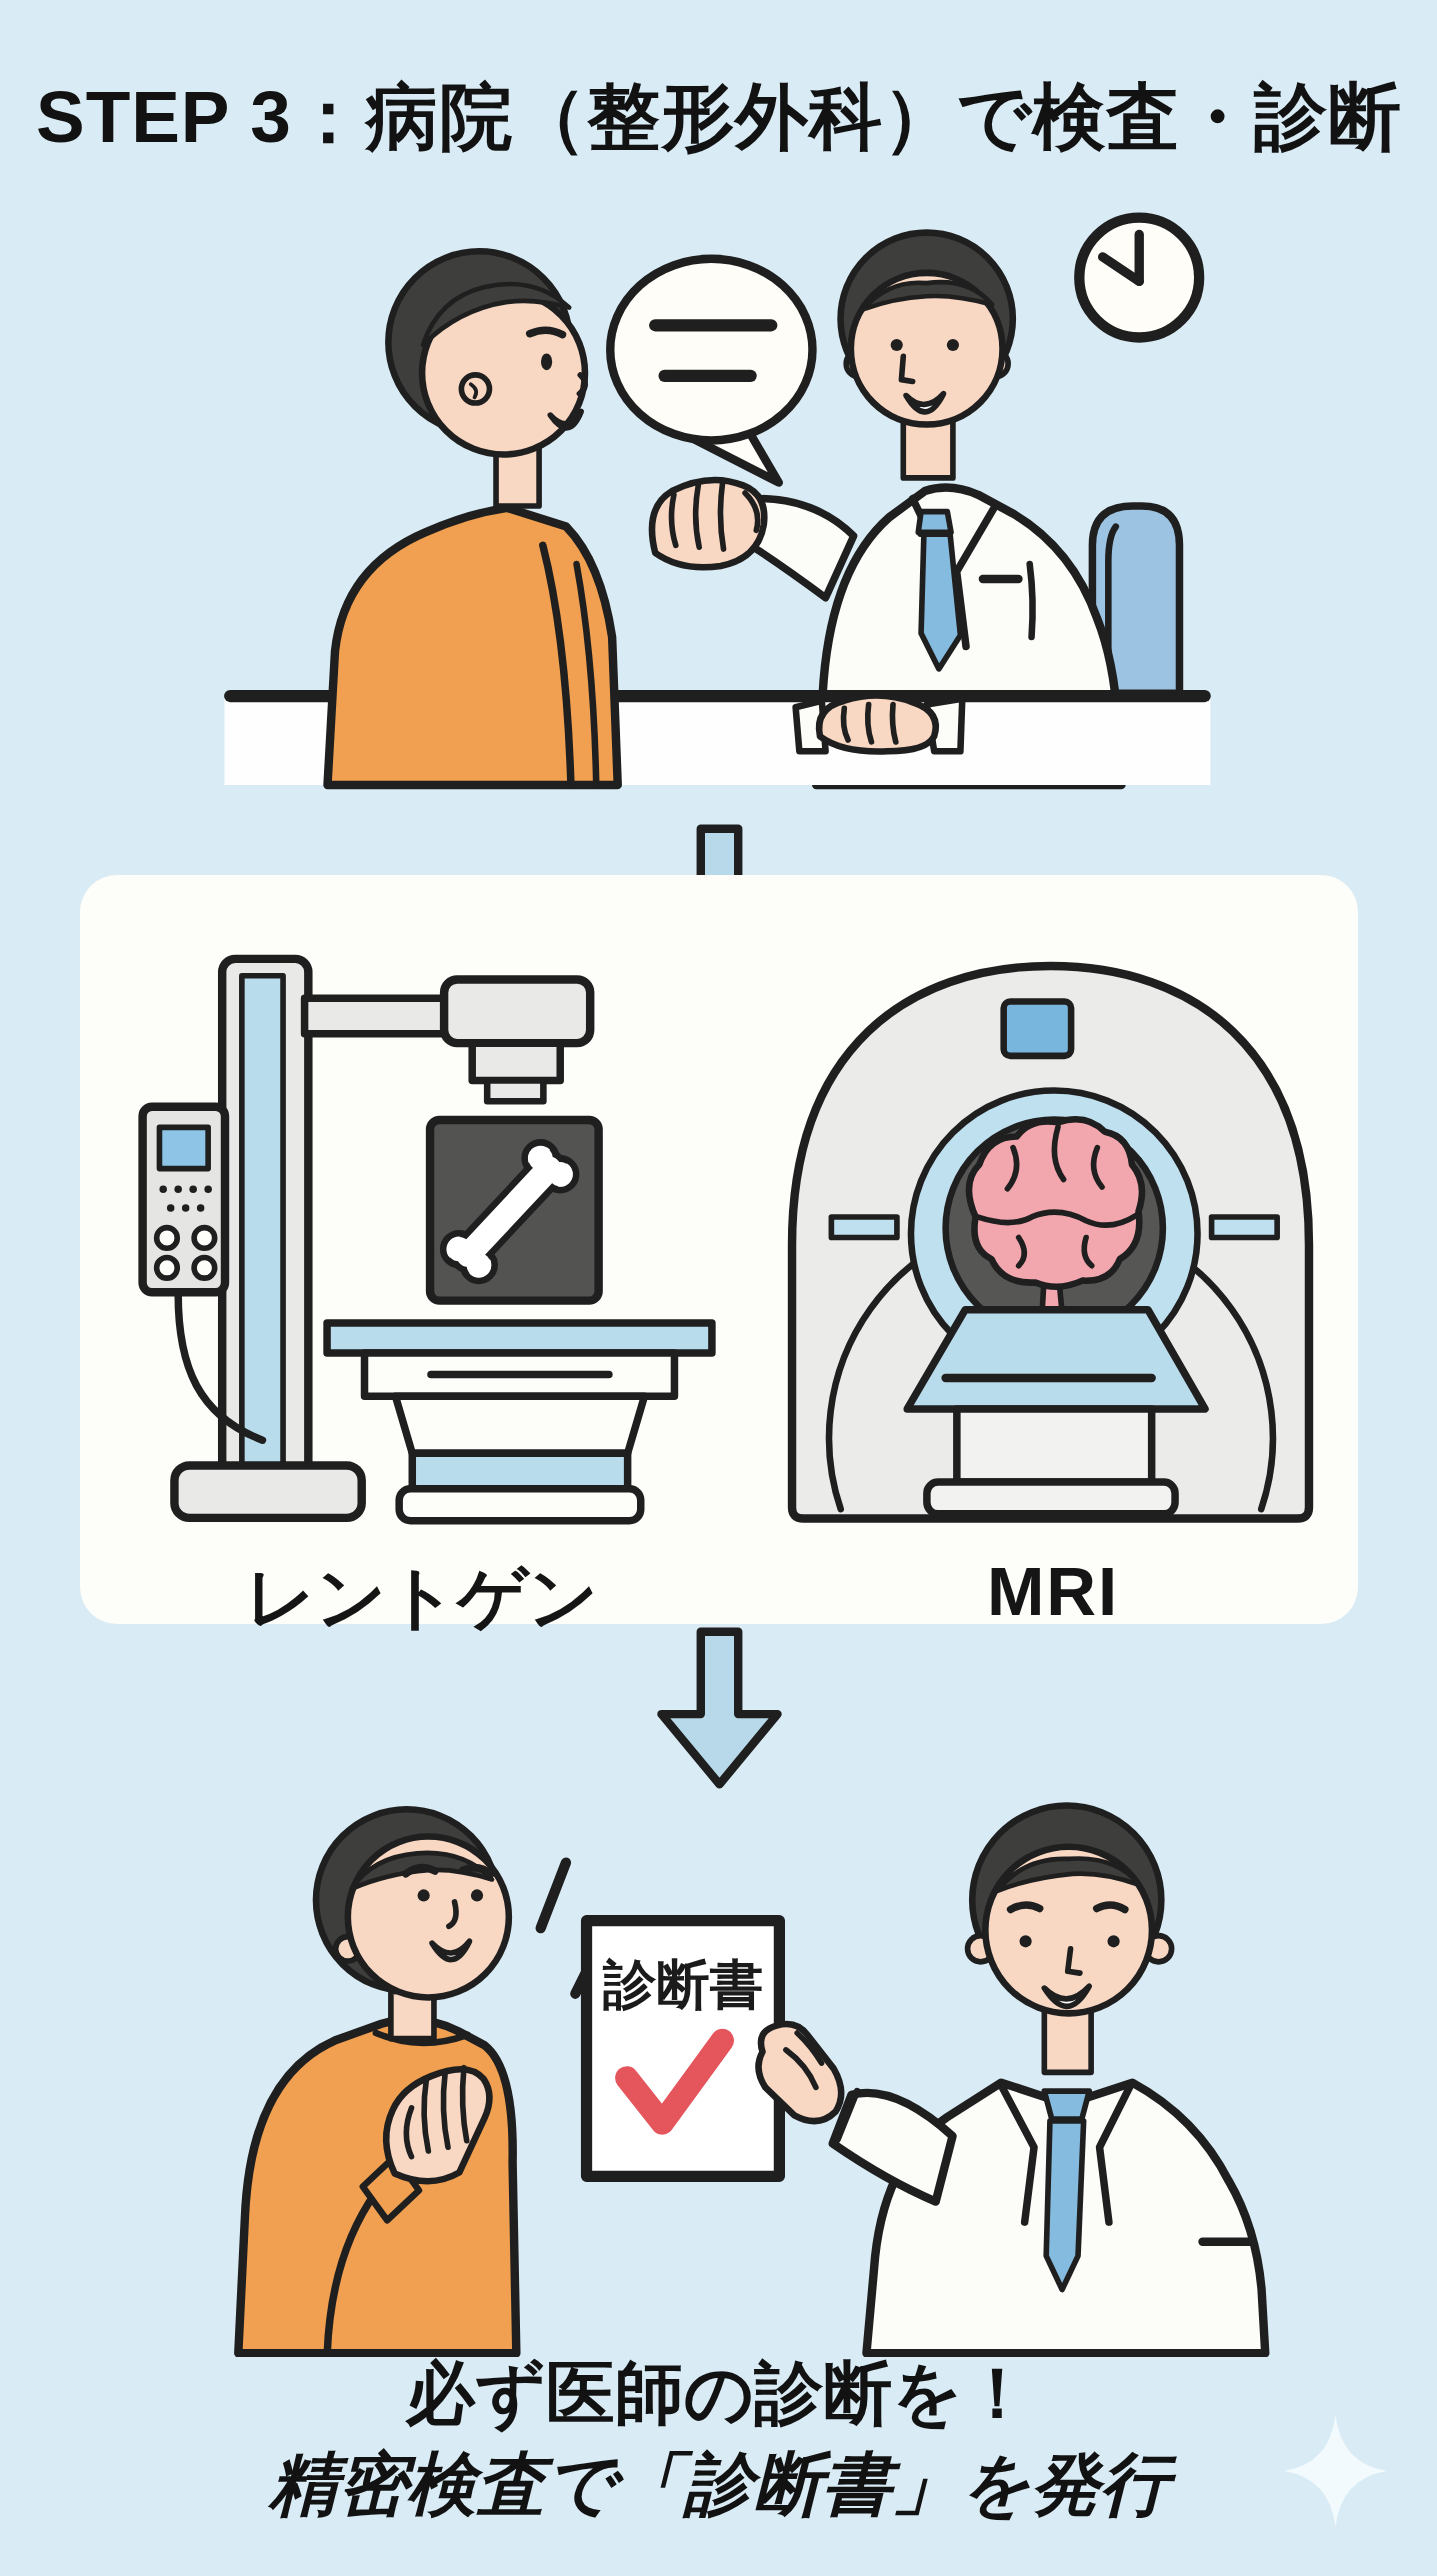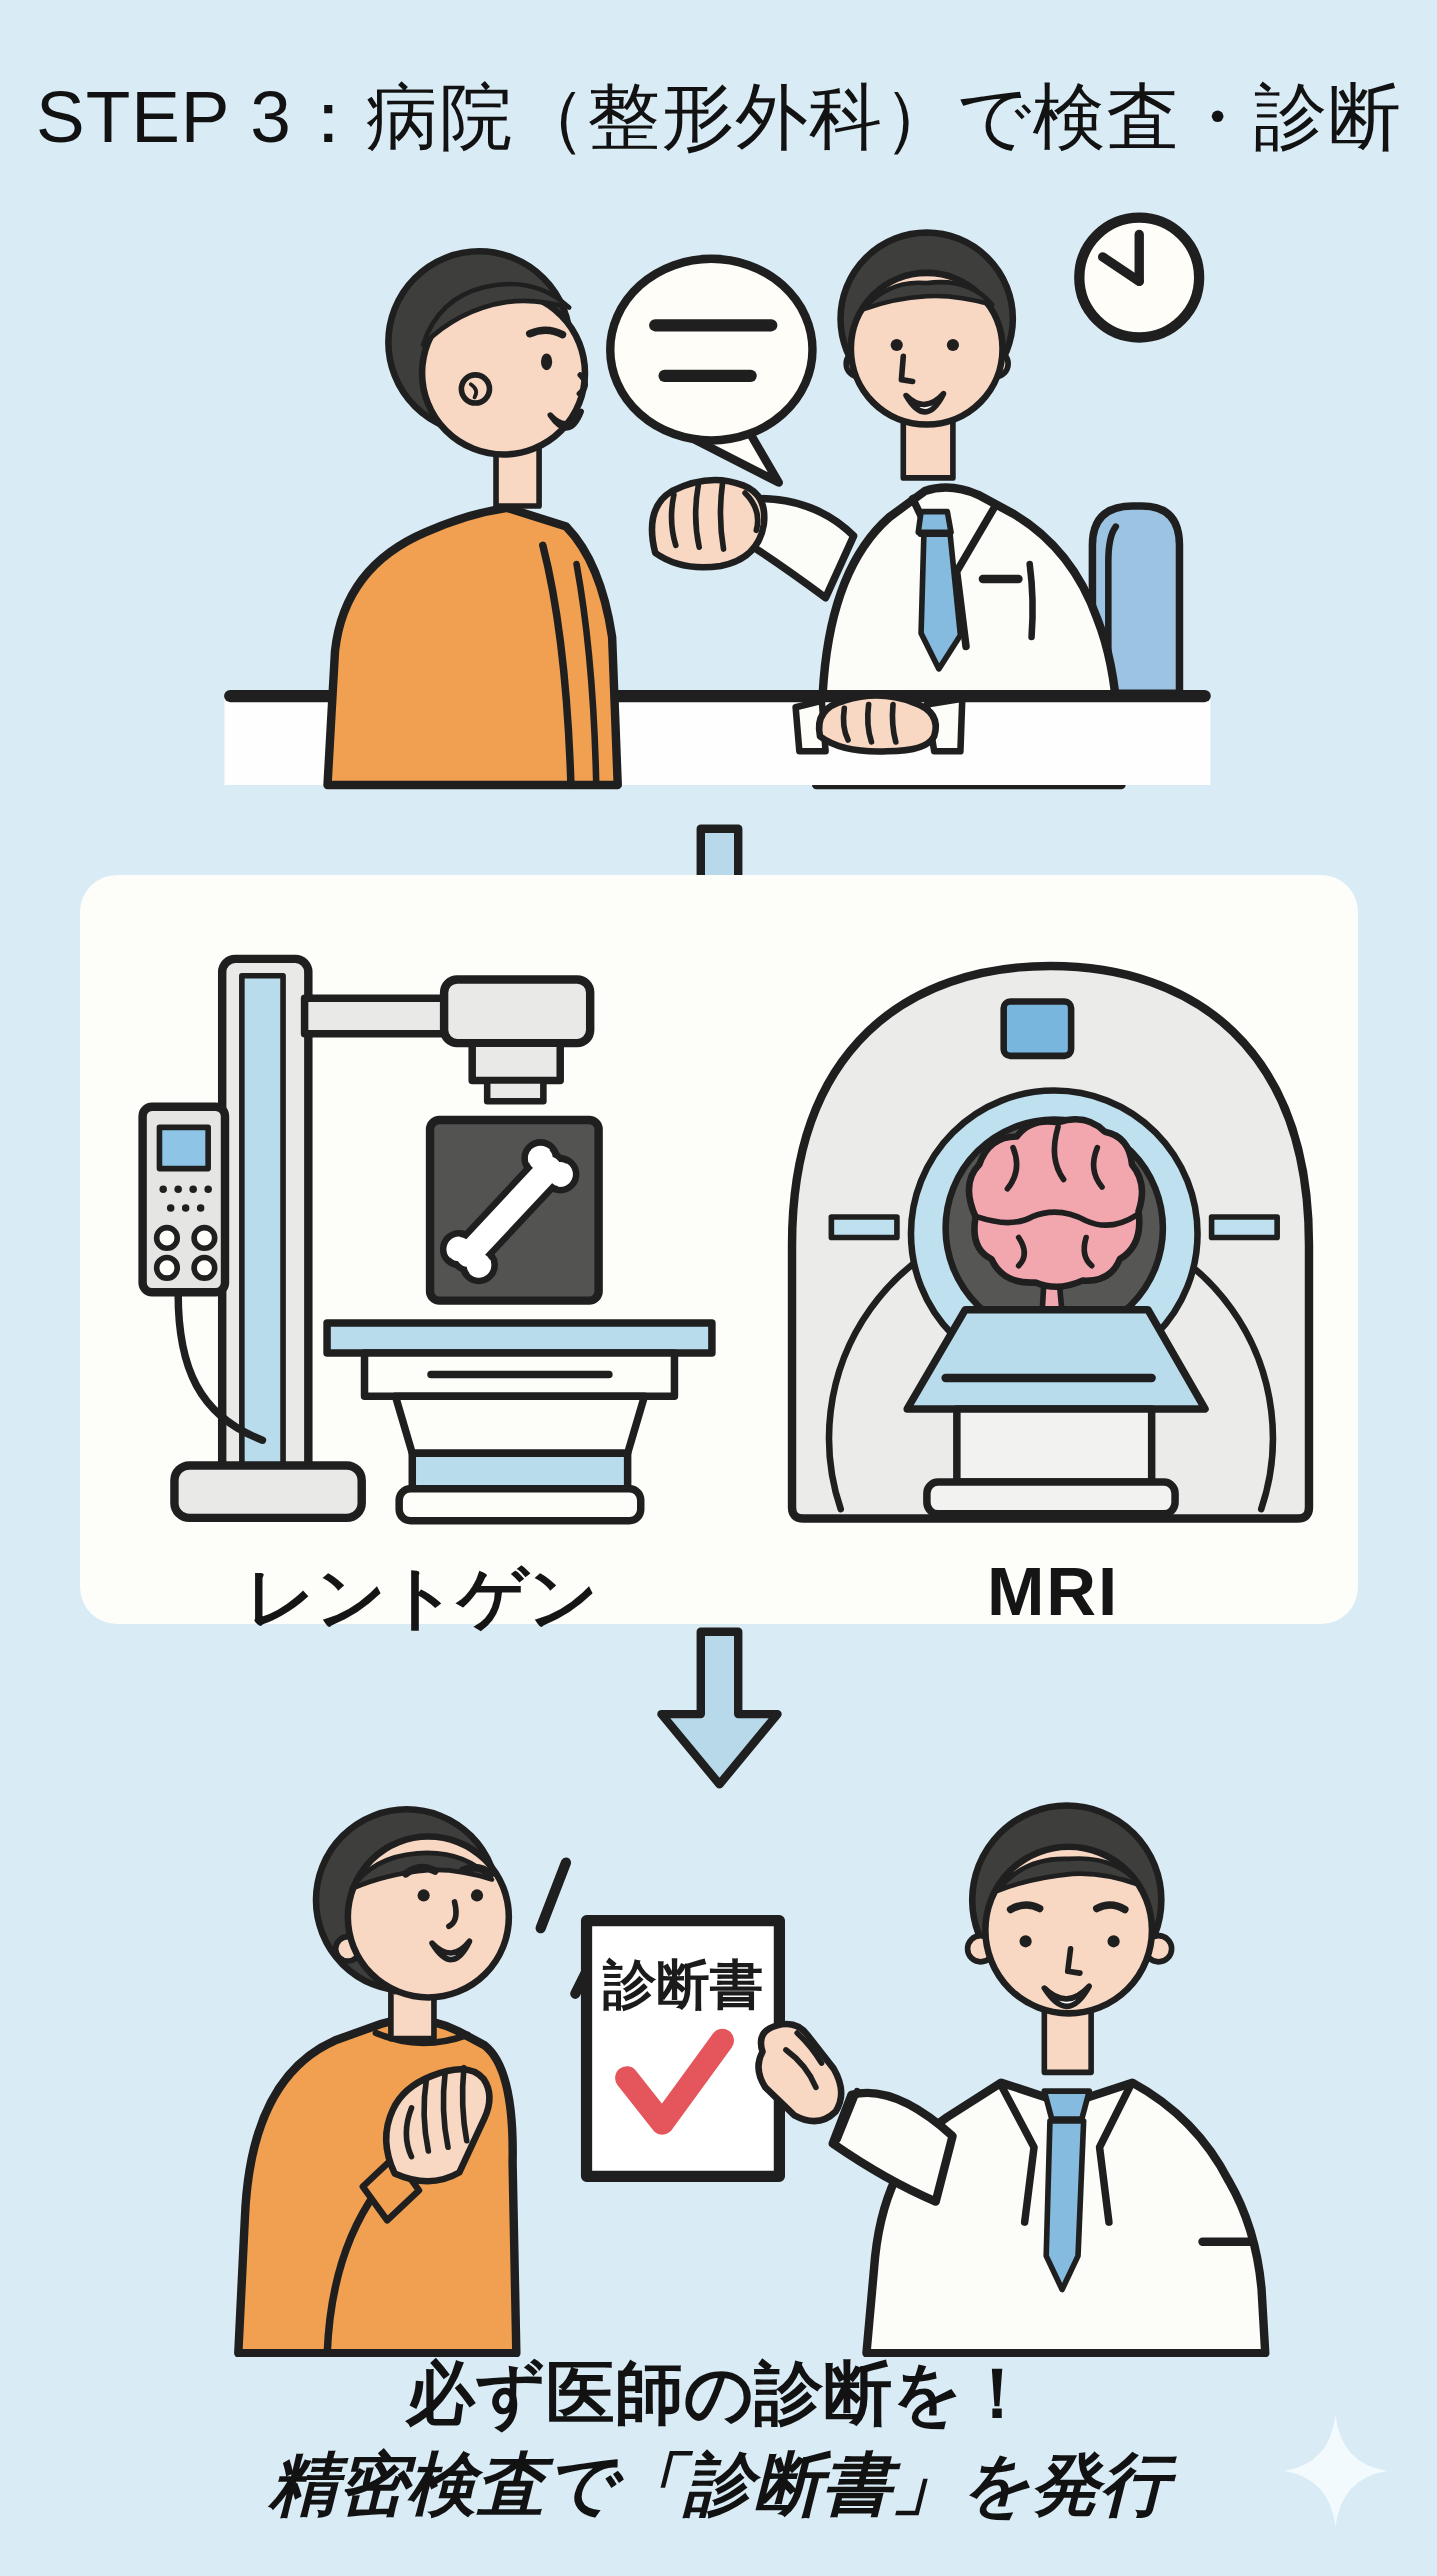--- a/index.html
+++ b/index.html
@@ -8,21 +8,21 @@
     position:relative;
     background:#d9ecf6;
     font-family:"Liberation Sans","DejaVu Sans",sans-serif;
     overflow:hidden;
     color:#161616;
   }
   .abs { position:absolute; }
   #title {
     top:69px; left:0; width:1438px;
     text-align:center;
-    font-size:73px; font-weight:400;
+    font-size:73px; font-weight:700;
     letter-spacing:0.9px;
     color:#121212;
   }
   #exam-panel {
     left:80px; top:875px;
     width:1278px; height:749px;
     background:#fdfdfa;
     border-radius:37px;
   }
   .machine-label {

